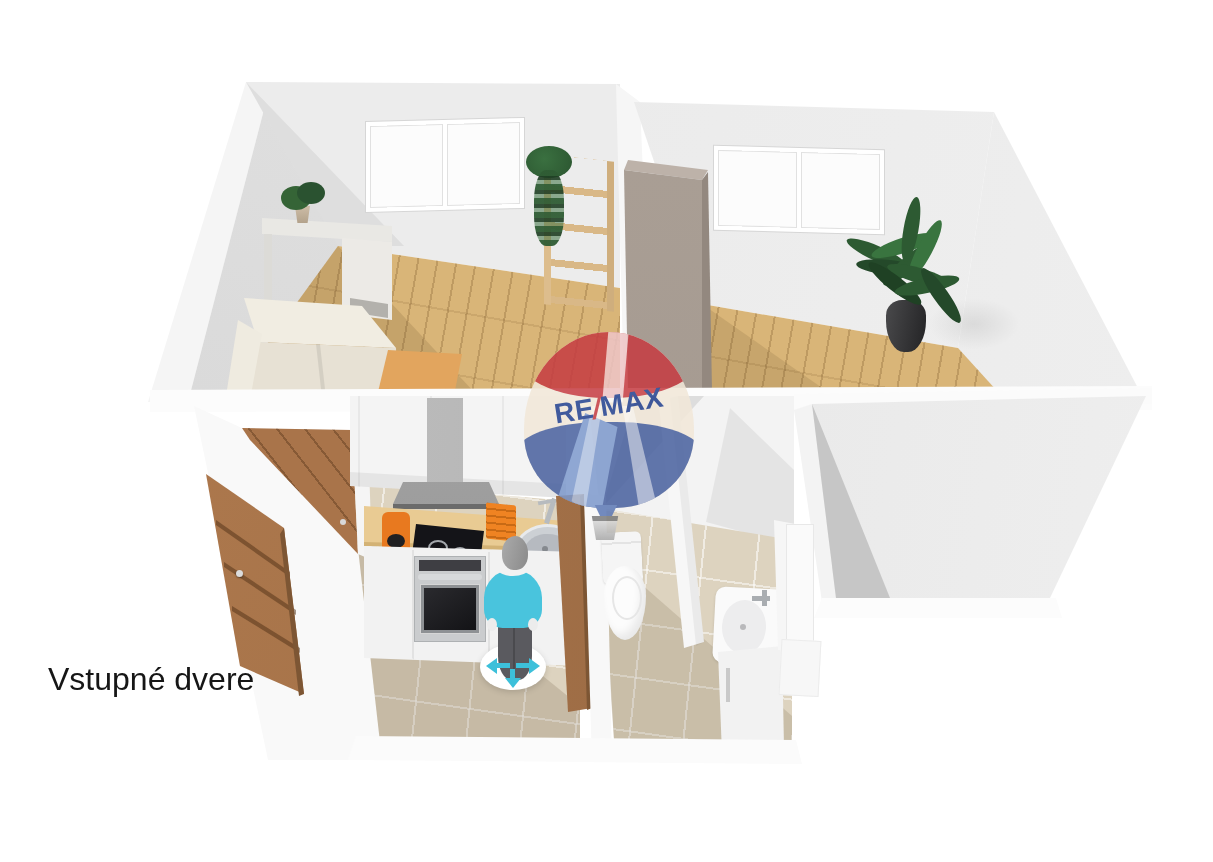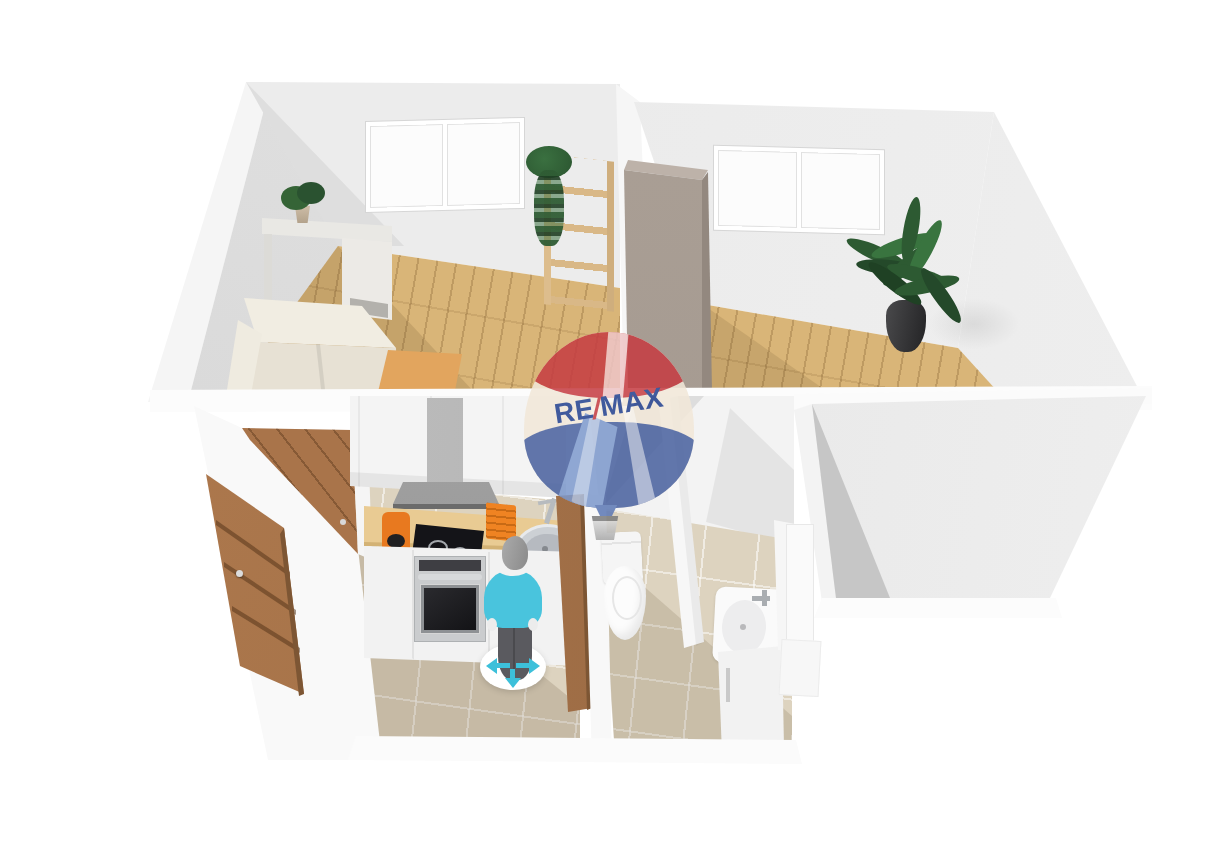--- a/index.html
+++ b/index.html
@@ -379,14 +379,15 @@
       <div id="cap-blue-lt"></div>
       <div id="gore1"></div>
       <div id="gore2"></div>
       <div id="gore3"></div>
       <div id="wm-text"><span>RE</span><span class="slash">/</span><span>MAX</span></div>
     </div>
     <div id="neck"></div>
     <div id="basket"></div>
   </div>
 
+  <div class="ab" id="caption">Vstupné dvere</div>
 
 </div>
 
 </body></html>

